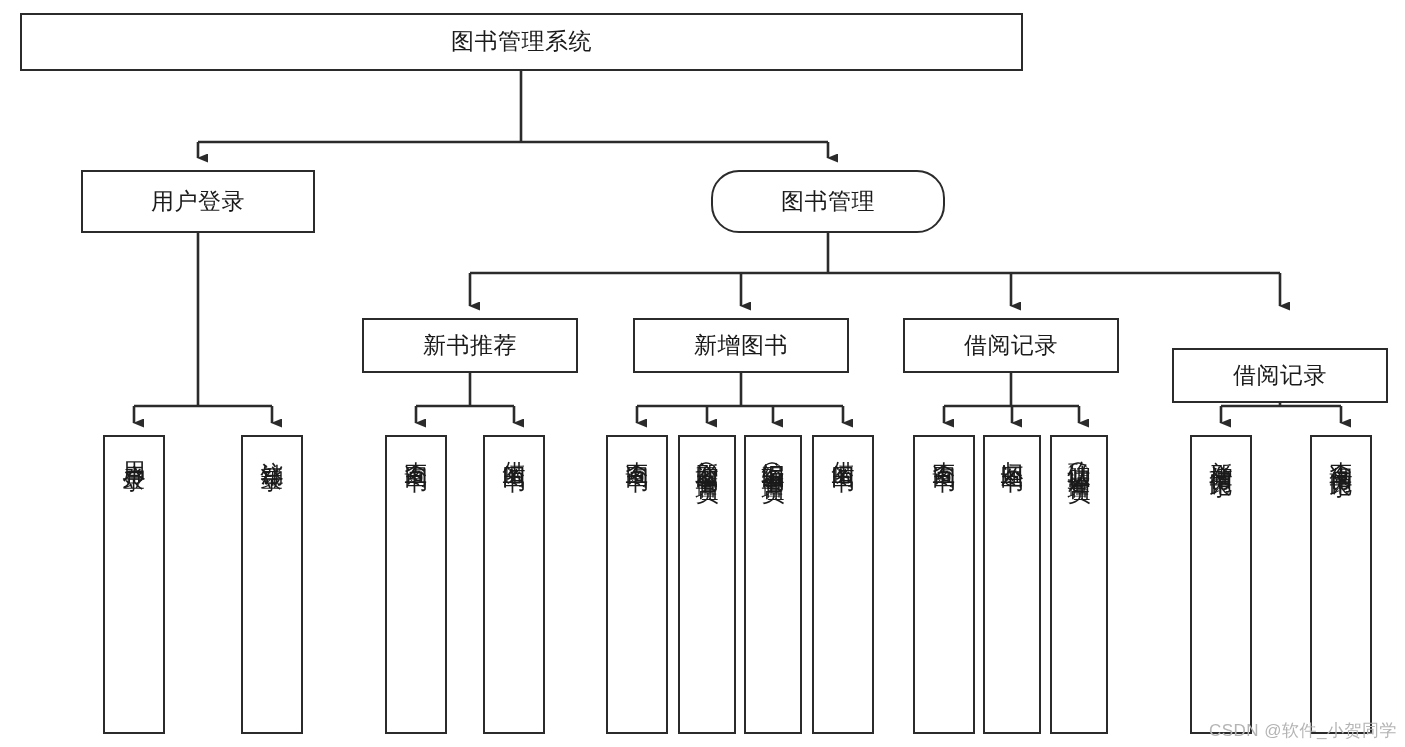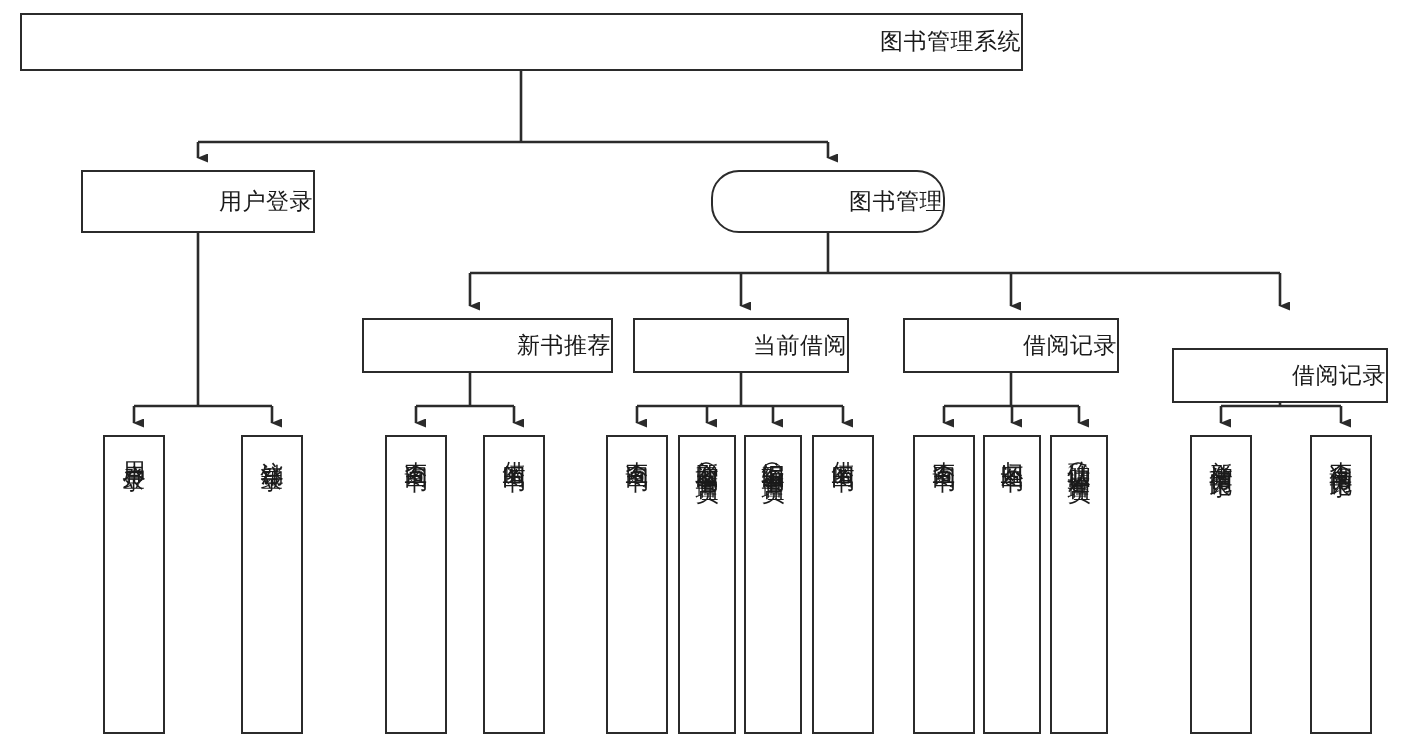--- a/index.html
+++ b/index.html
@@ -25,21 +25,21 @@
     width: 1405px;
     height: 747px;
   }
   .node {
     position: absolute;
     box-sizing: border-box;
     background: #ffffff;
     border: 2px solid #2b2b2b;
     display: flex;
     align-items: center;
-    justify-content: flex-end;
+    justify-content: center;
     color: #1a1a1a;
     overflow: hidden;
   }
   .node-label {
     display: block;
     text-align: center;
     line-height: 1.18;
     letter-spacing: 0.5px;
   }
   .node.horizontal .node-label {
@@ -121,25 +121,25 @@
   <div id="node-layer">
       <div class="node horizontal" style="left: 20px; top: 13px; width: 1003px; height: 58px;">
         <span class="node-label">图书管理系统</span>
       </div>
       <div class="node horizontal" style="left: 81px; top: 170px; width: 234px; height: 63px;">
         <span class="node-label">用户登录</span>
       </div>
       <div class="node horizontal" style="left: 711px; top: 170px; width: 234px; height: 63px; border-radius: 28px;">
         <span class="node-label">图书管理</span>
       </div>
-      <div class="node horizontal" style="left: 362px; top: 318px; width: 251px; height: 55px;">
+      <div class="node horizontal" style="left: 362px; top: 318px; width: 216px; height: 55px;">
         <span class="node-label">新书推荐</span>
       </div>
       <div class="node horizontal" style="left: 633px; top: 318px; width: 216px; height: 55px;">
-        <span class="node-label">当前借阅</span>
+        <span class="node-label">新增图书</span>
       </div>
       <div class="node horizontal" style="left: 903px; top: 318px; width: 216px; height: 55px;">
         <span class="node-label">借阅记录</span>
       </div>
       <div class="node horizontal" style="left: 1172px; top: 318px; width: 216px; height: 55px; margin-top: 30px;">
         <span class="node-label">借阅记录</span>
       </div>
       <div class="node vertical" style="left: 103px; top: 435px; width: 62px; height: 299px;">
         <span class="node-label">用户登录</span>
       </div>
@@ -174,14 +174,15 @@
         <span class="node-label">确认归还（管理员）</span>
       </div>
       <div class="node vertical" style="left: 1190px; top: 435px; width: 62px; height: 299px;">
         <span class="node-label">新增借阅记录</span>
       </div>
       <div class="node vertical" style="left: 1310px; top: 435px; width: 62px; height: 299px;">
         <span class="node-label">查询借阅记录</span>
       </div>
     </div>
 
+  <div id="watermark">CSDN @软件_小贺同学</div>
 
 </div>
 
 </body></html>

